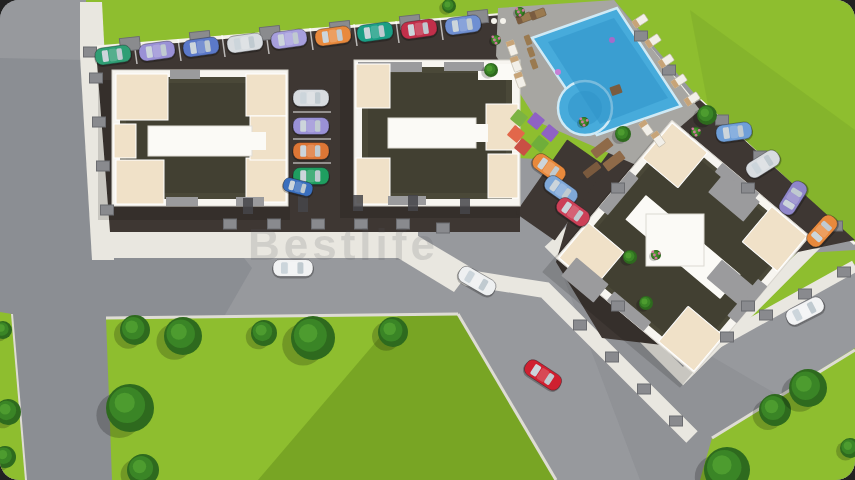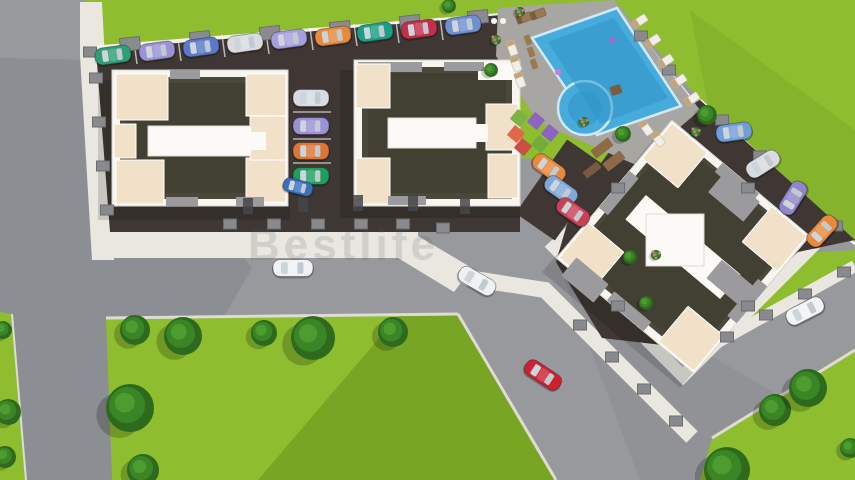--- a/index.html
+++ b/index.html
@@ -1,16 +1,16 @@
 <!DOCTYPE html>
 <html><head>
 <meta charset="utf-8">
 <style>
   html,body{margin:0;padding:0;background:#222;}
-  .stage{position:relative;width:855px;height:480px;overflow:hidden;background:#97999d;}
+  .stage{position:relative;width:855px;height:480px;overflow:hidden;background:#97999d;border-radius:19px;}
   .stage svg{display:block;width:855px;height:480px;}
   .watermark{position:absolute;left:248px;top:220px;font-family:"Liberation Sans",sans-serif;
              font-weight:bold;font-size:44px;letter-spacing:4px;color:rgba(88,89,94,0.17);
              pointer-events:none;user-select:none;}
 </style>
 </head>
 <body>
 
 <div class="stage">
   <svg id="scene" viewBox="0 0 855 480" xmlns="http://www.w3.org/2000/svg">

